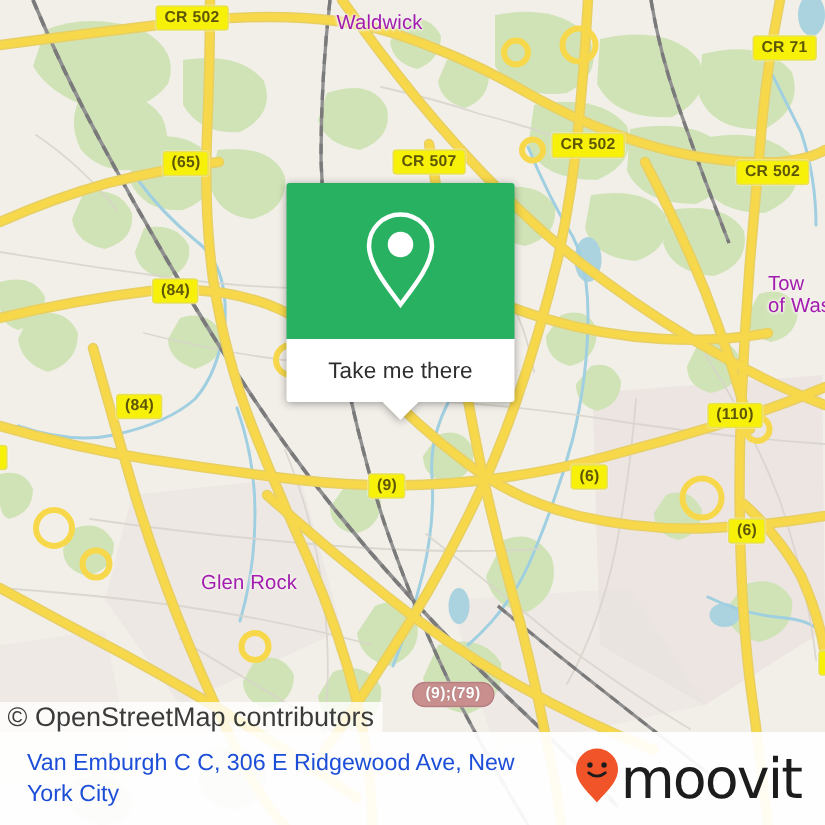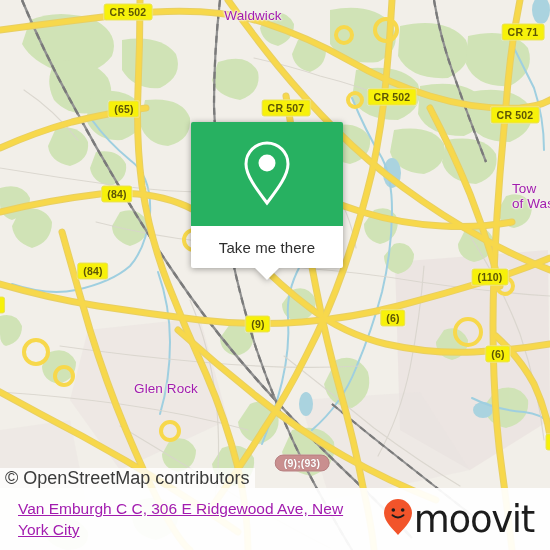--- a/index.html
+++ b/index.html
@@ -112,26 +112,25 @@
     position: absolute;
     left: 0; right: 0; bottom: 0;
     height: 62px;
     background: rgba(255,255,255,.93);
     display: flex;
     align-items: center;
     padding: 0 16px 0 18px;
   }
   #footer-text {
     flex: 1 1 auto;
-    color: #a21caf;
+    color: #1d4ed8;
     font-size: 15.5px;
     line-height: 21px;
     padding-right: 10px;
     max-width: 392px;
-    text-decoration: underline;
   }
   #brand {
     flex: 0 0 auto;
     display: flex;
     align-items: center;
     gap: 1px;
   }
   #brand-mark { display: block; }
   #brand-word {
     color: #1c1c1c;
@@ -319,21 +318,21 @@
         <div class="shield" style="left: 286px; top: 108px;">CR 507</div>
         <div class="shield" style="left: 124px; top: 109px;">(65)</div>
         <div class="shield" style="left: 117px; top: 194px;">(84)</div>
         <div class="shield" style="left: 93px; top: 271px;">(84)</div>
         <div class="shield clipL" style="left: 3px; top: 305px;">(6)</div>
         <div class="shield" style="left: 490px; top: 277px;">(110)</div>
         <div class="shield" style="left: 393px; top: 318px;">(6)</div>
         <div class="shield" style="left: 498px; top: 354px;">(6)</div>
         <div class="shield" style="left: 258px; top: 324px;">(9)</div>
         <div class="shield" style="left: 522px; top: 442px; margin-left: 44px;">NJ 17</div>
-        <div class="shield alt" style="left: 302px; top: 463px;">(9);(93)</div>
+        <div class="shield alt" style="left: 302px; top: 463px;">(9);(79)</div>
       </div>
 
     <div id="place-layer">
         <div class="place" style="left: 253px; top: 15px;">Waldwick</div>
         <div class="place" style="left: 166px; top: 388px;">Glen Rock</div>
         <div class="place" style="left: 533px; top: 196px;">Tow
 of Was</div>
       </div>
   </div>
 

